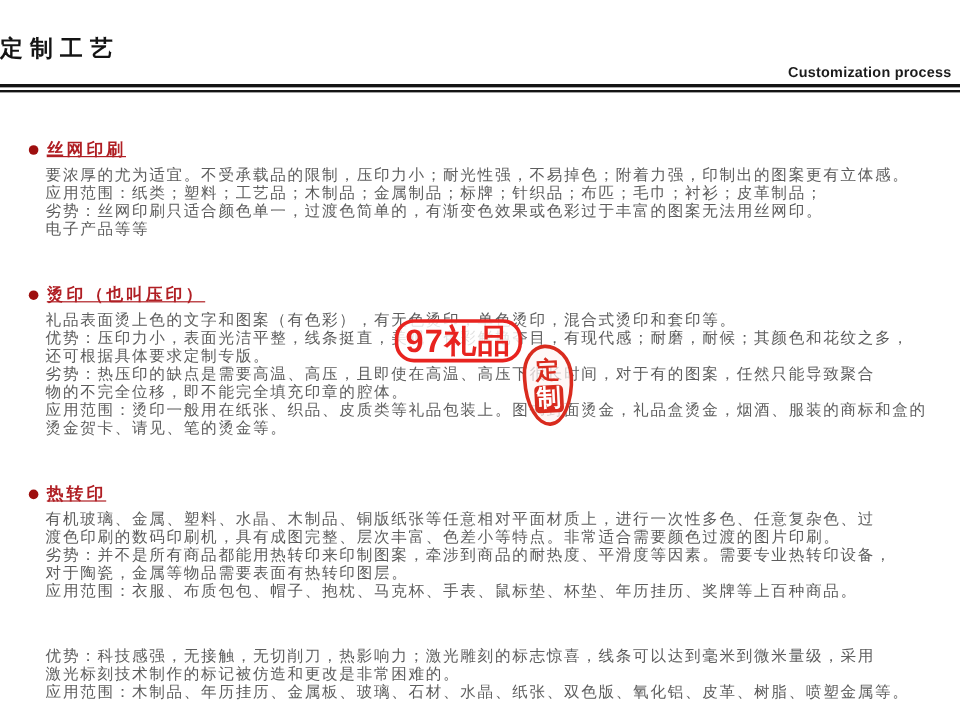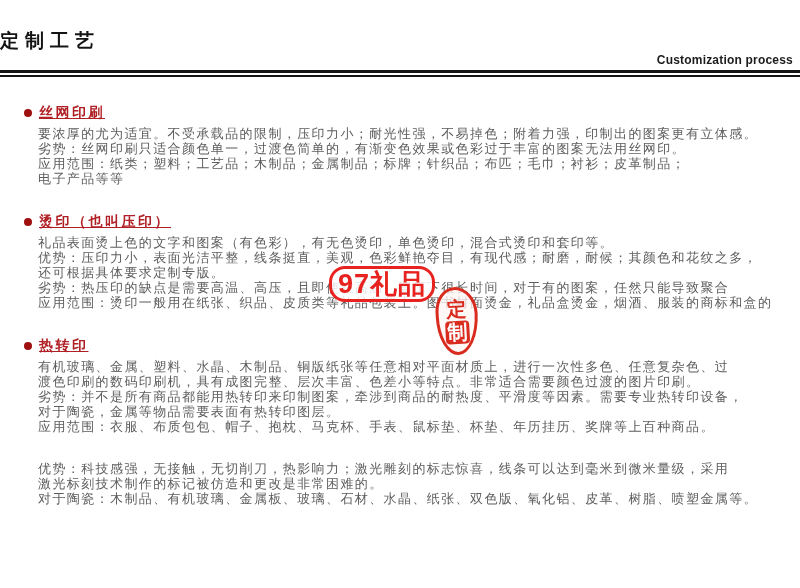--- a/index.html
+++ b/index.html
@@ -28,21 +28,21 @@
     padding-right:7px;
     margin-top:-1px;
     letter-spacing:0.2px;
   }
   .rule{margin-top:3px;}
   .rule .r1{height:3px;background:#141414;}
   .rule .r2{height:2px;background:#ffffff;}
   .rule .r3{height:2px;background:#141414;}
   
   .content{padding-left:24px;padding-right:8px;}
-  .section{margin-top:27px;}
+  .section{margin-top:39px;}
   .sec-head{display:flex;align-items:center;gap:7px;}
   .bullet{
     width:8px;height:8px;border-radius:50%;
     background:#9e0f0f;flex:0 0 auto;
   }
   .sec-title{
     font-size:14px;
     font-weight:bold;
     color:#b01f24;
     text-decoration:underline;
@@ -108,37 +108,39 @@
 
 <div class="content">
 
   <div class="section">
     <div class="sec-head">
       <span class="bullet"></span>
       <span class="sec-title">丝网印刷</span>
     </div>
     <div class="sec-body">
       <div class="line">要浓厚的尤为适宜。不受承载品的限制，压印力小；耐光性强，不易掉色；附着力强，印制出的图案更有立体感。</div>
+      <div class="line">应用范围：纸类；塑料；工艺品；木制品；金属制品；标牌；针织品；布匹；毛巾；衬衫；皮革制品；</div>
       <div class="line">劣势：丝网印刷只适合颜色单一，过渡色简单的，有渐变色效果或色彩过于丰富的图案无法用丝网印。</div>
-      <div class="line">应用范围：纸类；塑料；工艺品；木制品；金属制品；标牌；针织品；布匹；毛巾；衬衫；皮革制品；</div>
       <div class="line">电子产品等等</div>
     </div>
   </div>
 
   <div class="section">
     <div class="sec-head">
       <span class="bullet"></span>
       <span class="sec-title">烫印（也叫压印）</span>
     </div>
     <div class="sec-body">
       <div class="line">礼品表面烫上色的文字和图案（有色彩），有无色烫印，单色烫印，混合式烫印和套印等。</div>
       <div class="line">优势：压印力小，表面光洁平整，线条挺直，美观，色彩鲜艳夺目，有现代感；耐磨，耐候；其颜色和花纹之多，</div>
       <div class="line">还可根据具体要求定制专版。</div>
       <div class="line">劣势：热压印的缺点是需要高温、高压，且即使在高温、高压下很长时间，对于有的图案，任然只能导致聚合</div>
+      <div class="line">物的不完全位移，即不能完全填充印章的腔体。</div>
       <div class="line">应用范围：烫印一般用在纸张、织品、皮质类等礼品包装上。图书封面烫金，礼品盒烫金，烟酒、服装的商标和盒的</div>
+      <div class="line">烫金贺卡、请见、笔的烫金等。</div>
     </div>
   </div>
 
   <div class="section">
     <div class="sec-head">
       <span class="bullet"></span>
       <span class="sec-title">热转印</span>
     </div>
     <div class="sec-body">
       <div class="line">有机玻璃、金属、塑料、水晶、木制品、铜版纸张等任意相对平面材质上，进行一次性多色、任意复杂色、过</div>
@@ -146,21 +148,21 @@
       <div class="line">劣势：并不是所有商品都能用热转印来印制图案，牵涉到商品的耐热度、平滑度等因素。需要专业热转印设备，</div>
       <div class="line">对于陶瓷，金属等物品需要表面有热转印图层。</div>
       <div class="line">应用范围：衣服、布质包包、帽子、抱枕、马克杯、手表、鼠标垫、杯垫、年历挂历、奖牌等上百种商品。</div>
     </div>
   </div>
 
   <div class="section">
     <div class="sec-body">
       <div class="line">优势：科技感强，无接触，无切削刀，热影响力；激光雕刻的标志惊喜，线条可以达到毫米到微米量级，采用</div>
       <div class="line">激光标刻技术制作的标记被仿造和更改是非常困难的。</div>
-      <div class="line">对于陶瓷：木制品、有机玻璃、金属板、玻璃、石材、水晶、纸张、双色版、氧化铝、皮革、树脂、喷塑金属等。</div>
+      <div class="line">应用范围：木制品、年历挂历、金属板、玻璃、石材、水晶、纸张、双色版、氧化铝、皮革、树脂、喷塑金属等。</div>
     </div>
   </div>
 
 </div>
 
 <div class="watermark-box">97礼品</div>
 <div class="seal">
   <span class="seal-top">定</span>
   <span class="seal-bottom">制</span>
 </div>

